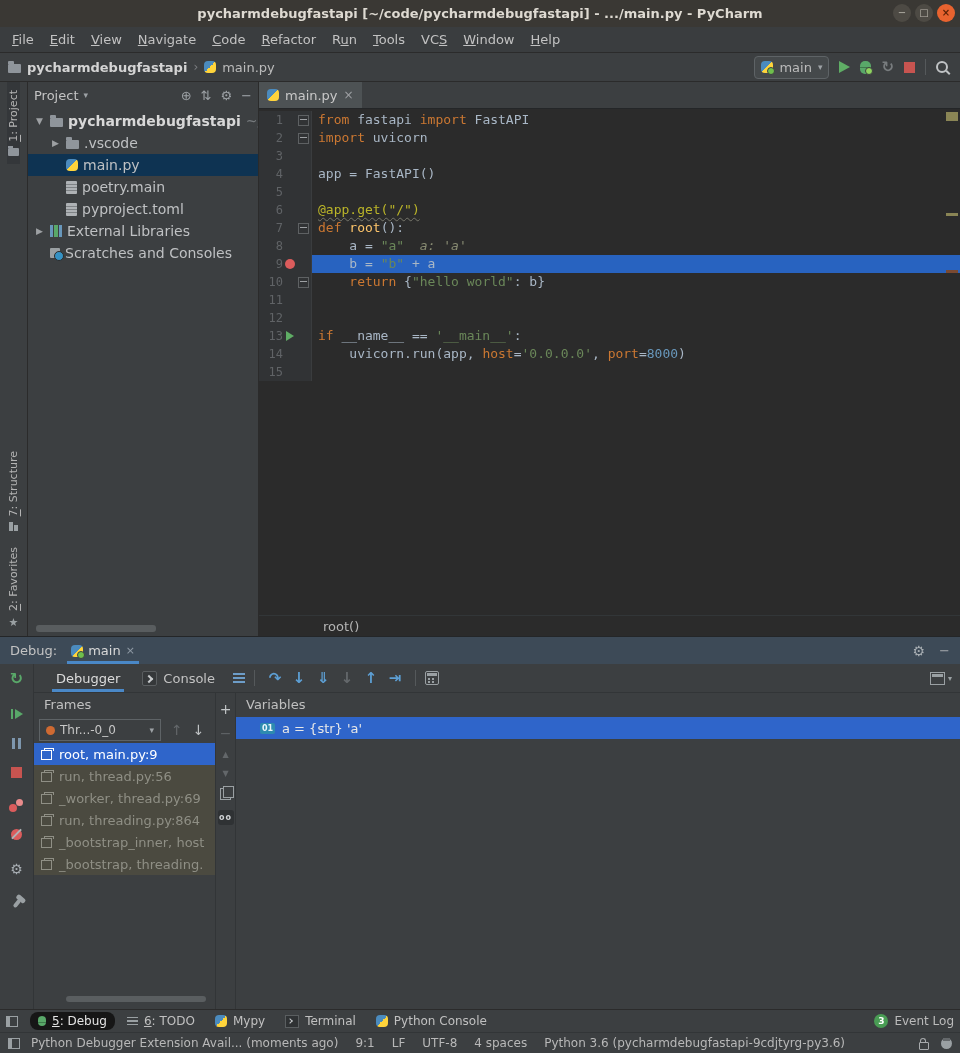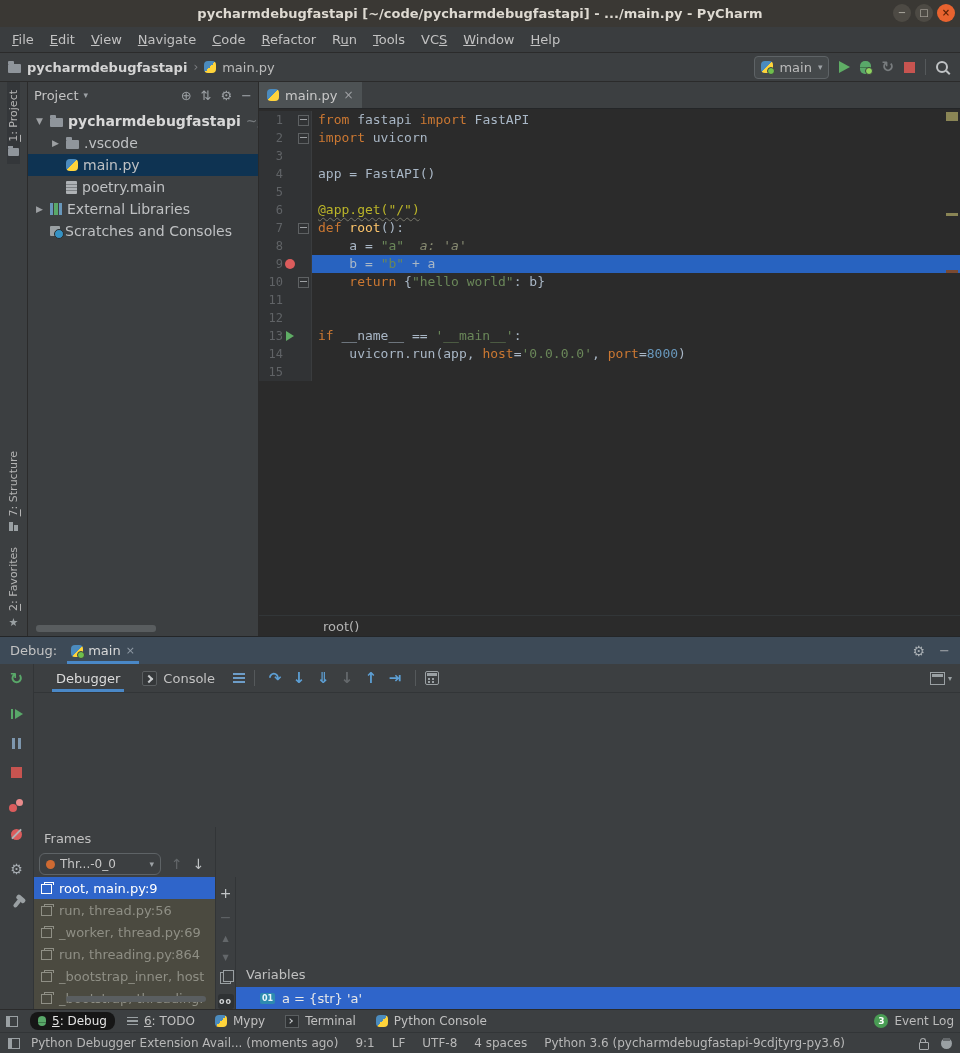--- a/index.html
+++ b/index.html
@@ -90,26 +90,26 @@
   .dbg-left-strip .slot{height:16px;margin-bottom:13px;display:flex;align-items:center;justify-content:center;}
   .debug-right{flex:1;display:flex;flex-direction:column;min-width:0;}
   .debug-toolbar{height:28px;display:flex;align-items:center;padding-left:12px;gap:2px;border-bottom:1px solid #323537;flex:0 0 auto;}
   .dt-tab{padding:0 10px;height:28px;display:flex;align-items:center;gap:6px;position:relative;color:#c3c3c3;}
   .dt-tab.active{color:#dcdcdc;}
   .dt-tab .underline{position:absolute;left:6px;right:6px;bottom:0;height:3px;background:#4a88c7;}
   .dt-sep{width:1px;height:16px;background:#55595b;margin:0 7px;}
   .step-ic{width:22px;text-align:center;font-size:15px;color:#5d9fd4;font-weight:bold;}
   .step-ic.disabled{color:#64686b;}
   .dt-right{margin-left:auto;margin-right:8px;display:flex;align-items:center;gap:3px;}
-  .debug-content{flex:1;display:flex;min-height:0;align-items:flex-end;}
+  .debug-content{flex:1;display:flex;min-height:0;}
 
   .frames-panel{width:181px;border-right:1px solid #323537;display:flex;flex-direction:column;position:relative;flex:0 0 auto;}
   .panel-header{height:24px;line-height:24px;padding-left:10px;color:#c0c0c0;flex:0 0 auto;}
   .thread-row{height:26px;display:flex;align-items:center;padding:0 5px;gap:10px;flex:0 0 auto;}
-  .thread-select{width:108px;height:20px;border:1px solid #5e6366;border-radius:6px;display:flex;align-items:center;gap:5px;padding:0 6px;}
+  .thread-select{width:108px;height:20px;border:1px solid #5e6366;border-radius:0;display:flex;align-items:center;gap:5px;padding:0 6px;}
   .thread-dot{width:9px;height:9px;border-radius:50%;background:#cf6a32;flex:0 0 auto;}
   .thread-label{font-size:12px;color:#c7c7c7;white-space:nowrap;overflow:hidden;}
   .thread-caret{margin-left:auto;font-size:9px;color:#9da2a6;}
   .fnav{font-size:14px;}
   .fnav.up{color:#63676a;}
   .fnav.down{color:#bfc2c4;}
   .frames-list{flex:1;overflow:hidden;}
   .frame-row{height:22px;display:flex;align-items:center;gap:7px;padding-left:7px;color:#bdbdbd;white-space:nowrap;}
   .frame-row.library{background:#4b4a40;color:#8f8f85;}
   .frame-row.selected{background:#2f65ca;color:#ffffff;}
@@ -292,20 +292,25 @@
           <div class="tree-row selected" style="padding-left: 22px;">
             <span class="tree-arrow"></span>
             <span class="ic ic-python small"></span>
             <span class="tree-label">main.py</span>
           </div>
           <div class="tree-row" style="padding-left: 22px;">
             <span class="tree-arrow"></span>
             <span class="ic ic-file"></span>
             <span class="tree-label">poetry.main</span>
           </div>
+          <div class="tree-row" style="padding-left: 22px;">
+            <span class="tree-arrow"></span>
+            <span class="ic ic-file"></span>
+            <span class="tree-label">pyproject.toml</span>
+          </div>
           <div class="tree-row" style="padding-left: 6px;">
             <span class="tree-arrow">▶</span>
             <span class="ic ic-libs"></span>
             <span class="tree-label">External Libraries</span>
           </div>
           <div class="tree-row" style="padding-left: 6px;">
             <span class="tree-arrow"></span>
             <span class="ic ic-scratch"></span>
             <span class="tree-label">Scratches and Consoles</span>
           </div>

